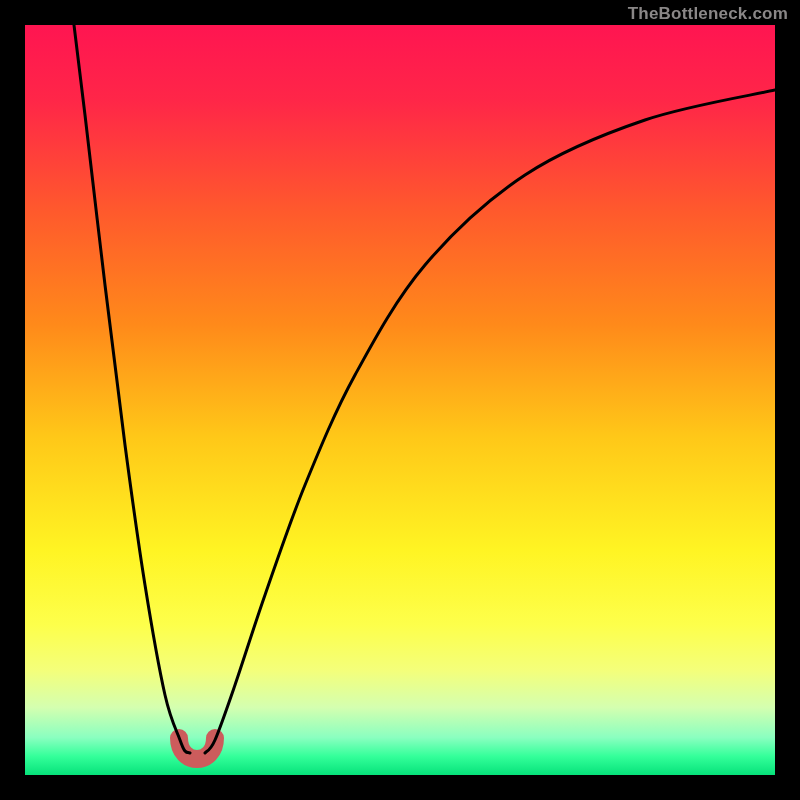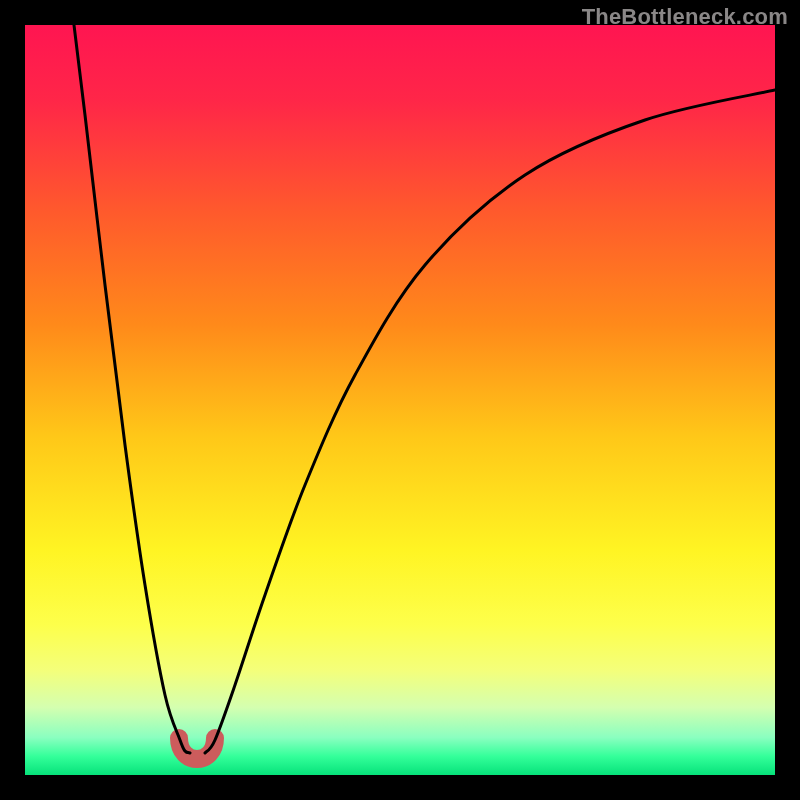--- a/index.html
+++ b/index.html
@@ -29,21 +29,21 @@
   .gradient {
     position: absolute;
     top: 0; left: 0;
     width: 100%;
     height: 100%;
   }
   .watermark {
     position: absolute;
     top: 4px;
     right: 12px;
-    font-size: 22px;
+    font-size: 17px;
     font-weight: 600;
     color: #8a8787;
     letter-spacing: 0.2px;
   }
   svg.curves {
     position: absolute;
     top: 0; left: 0;
     width: 100%;
     height: 100%;
     overflow: visible;

